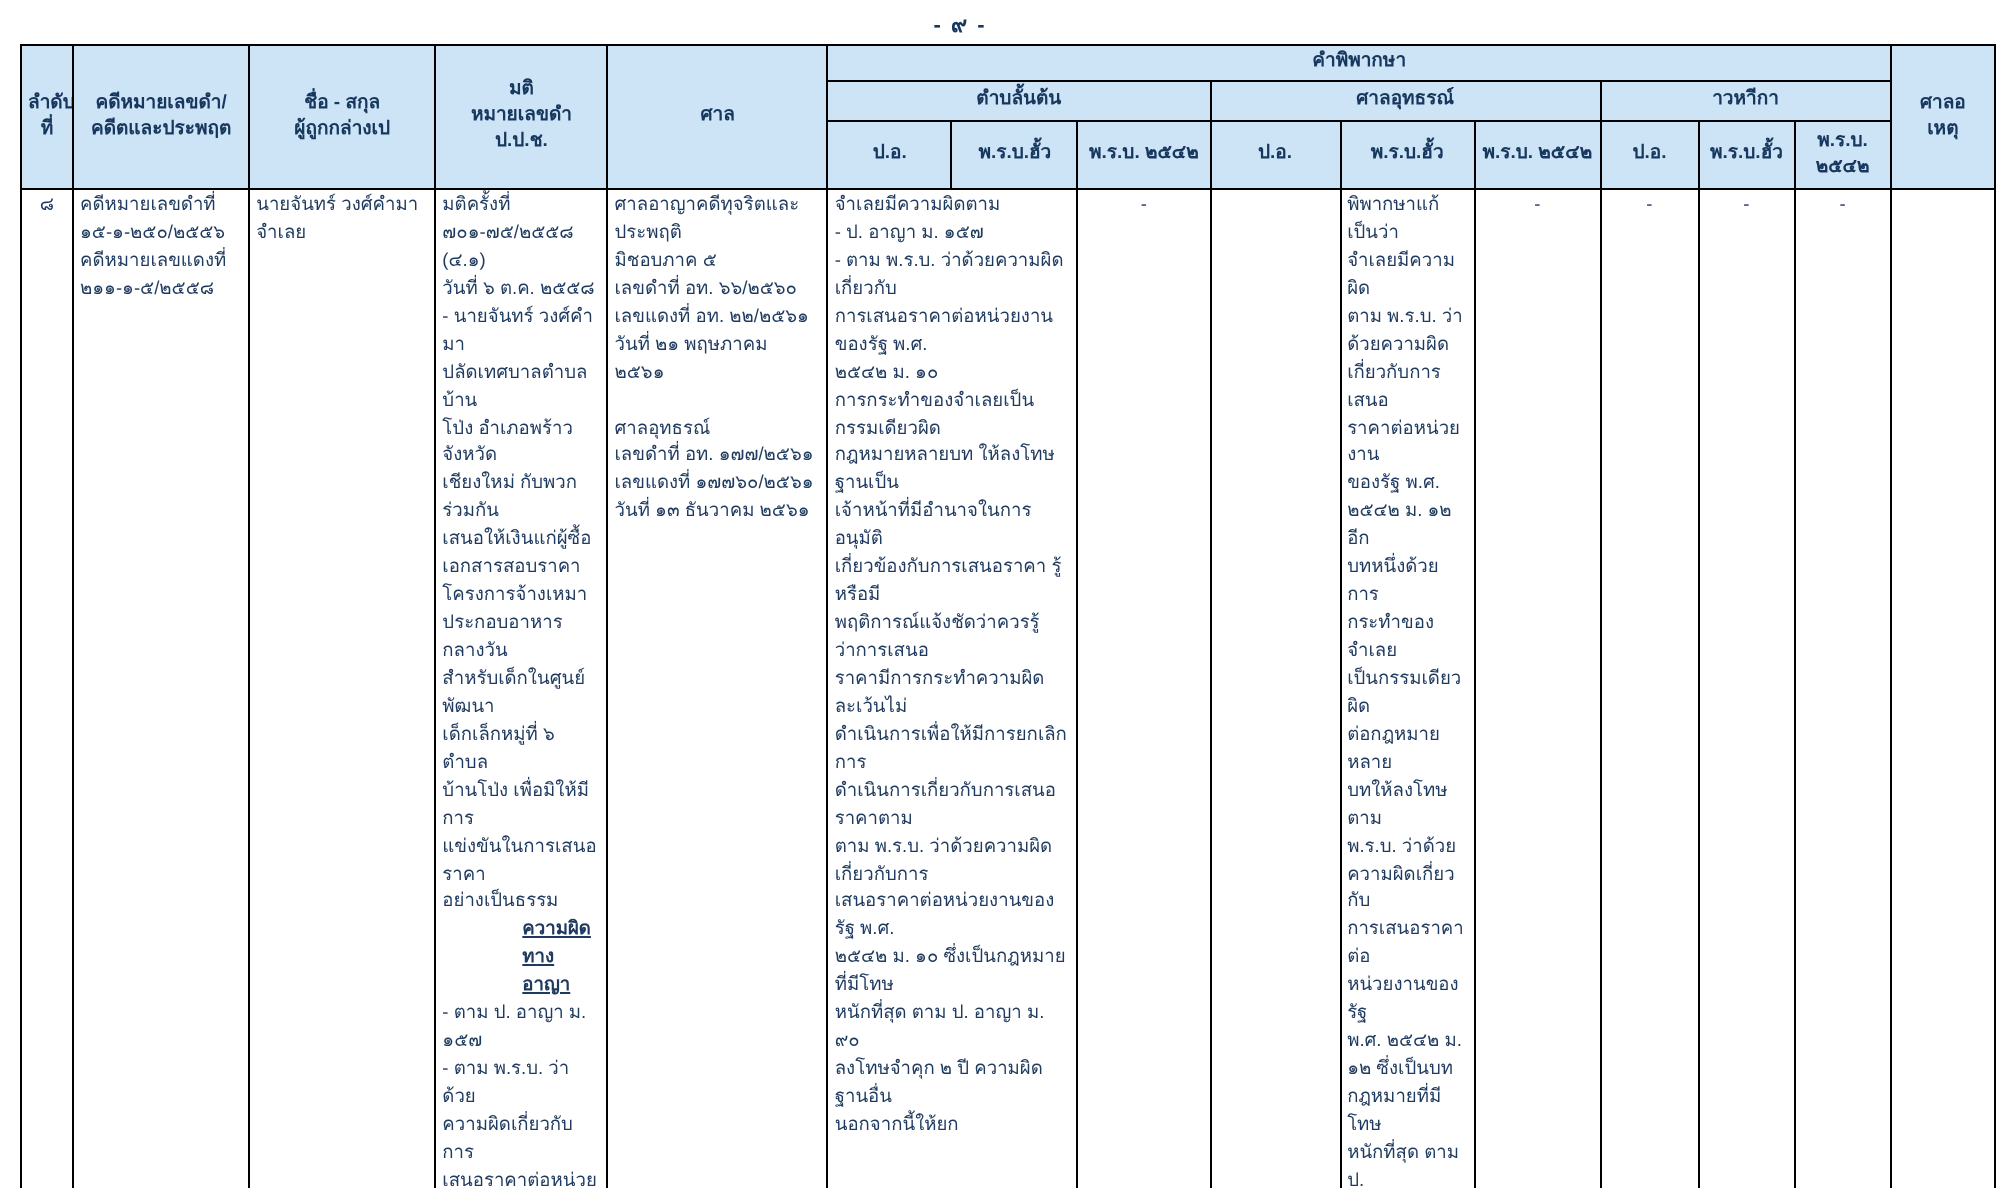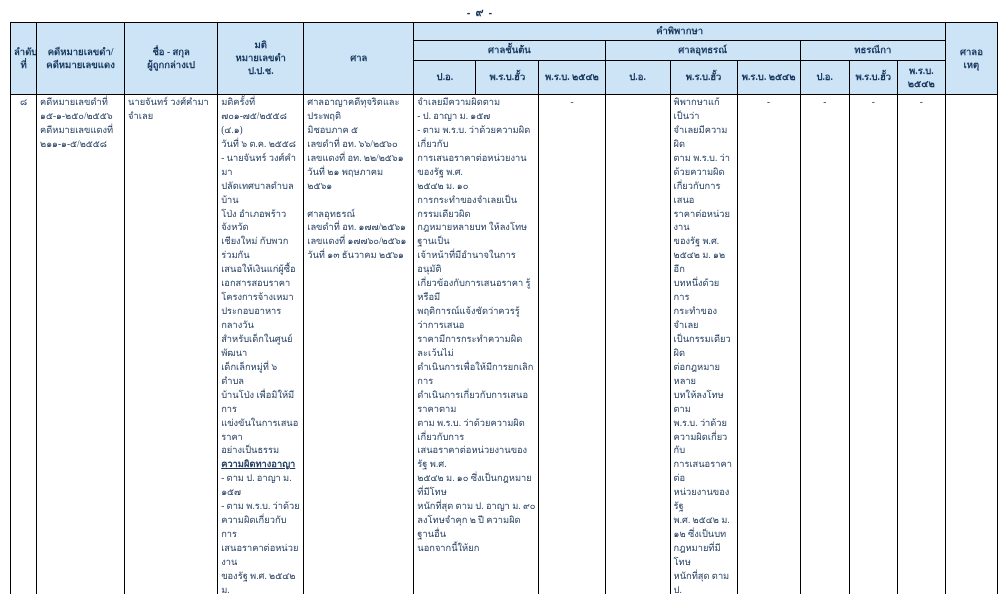--- a/index.html
+++ b/index.html
@@ -16,36 +16,35 @@
   table.doc{
     position:absolute;top:22px;left:10px;
     border-collapse:collapse;table-layout:fixed;
     width:988px;height:564px;
   }
   table.doc th, table.doc td{
     border:1.6px solid #000;
     padding:1px 3px;
     vertical-align:top;
     overflow:hidden;
-    font-family:Liberation Serif, serif;
   }
   table.doc th{
     background:#cce4f5;
     color:#17375e;
     font-weight:bold;
     font-size:9.5px;
     text-align:center;
     vertical-align:middle;
     line-height:1.35;
   }
   th.law{font-size:8.8px;}
   td{background:#fff;font-size:9.3px;line-height:1.5;}
   .pre{white-space:pre-line;}
   .topcenter{text-align:center;vertical-align:top;}
-  .mati-heading{font-weight:bold;text-decoration:underline;display:block;}
+  .mati-heading{font-weight:bold;text-decoration:underline;display:block;margin-left:40px;}
   .dash{text-align:center;}
 </style>
 </head>
 <body>
 
 <div class="page">
   <div class="pageno pre">- ๙ -</div>
 
   <table class="doc">
     <colgroup>
@@ -64,36 +63,36 @@
         <col style="width:48px">
         <col style="width:48px">
       <col style="width:52px">
     </colgroup>
 
     <tbody>
         <tr style="height:18px">
       <th rowspan="3" class="pre">ลำดับ
 ที่</th>
       <th rowspan="3" class="pre">คดีหมายเลขดำ/
-คดีหมายเลขแดง</th>
+คดีตและประพฤต</th>
       <th rowspan="3" class="pre">ชื่อ - สกุล
 ผู้ถูกกล่างเป</th>
       <th rowspan="3" class="pre">มติ
 หมายเลขดำ
 ป.ป.ช.</th>
       <th rowspan="3" class="pre">ศาล</th>
       <th colspan="9">คำพิพากษา</th>
       <th rowspan="3" class="pre">ศาลอ
 เหตุ</th>
     </tr>
 
     <tr style="height:20px">
-      <th colspan="3">ศาลชั้นต้น</th>
+      <th colspan="3">ตำบลั้นต้น</th>
       <th colspan="3">ศาลอุทธรณ์</th>
-      <th colspan="3">ทธรณีกา</th>
+      <th colspan="3">าวหาีกา</th>
     </tr>
 
     <tr style="height:34px">
       <th class="law">ป.อ.</th>
       <th class="law">พ.ร.บ.ฮั้ว</th>
       <th class="law">พ.ร.บ. ๒๕๔๒</th>
       <th class="law">ป.อ.</th>
       <th class="law">พ.ร.บ.ฮั้ว</th>
       <th class="law">พ.ร.บ. ๒๕๔๒</th>
       <th class="law">ป.อ.</th>

